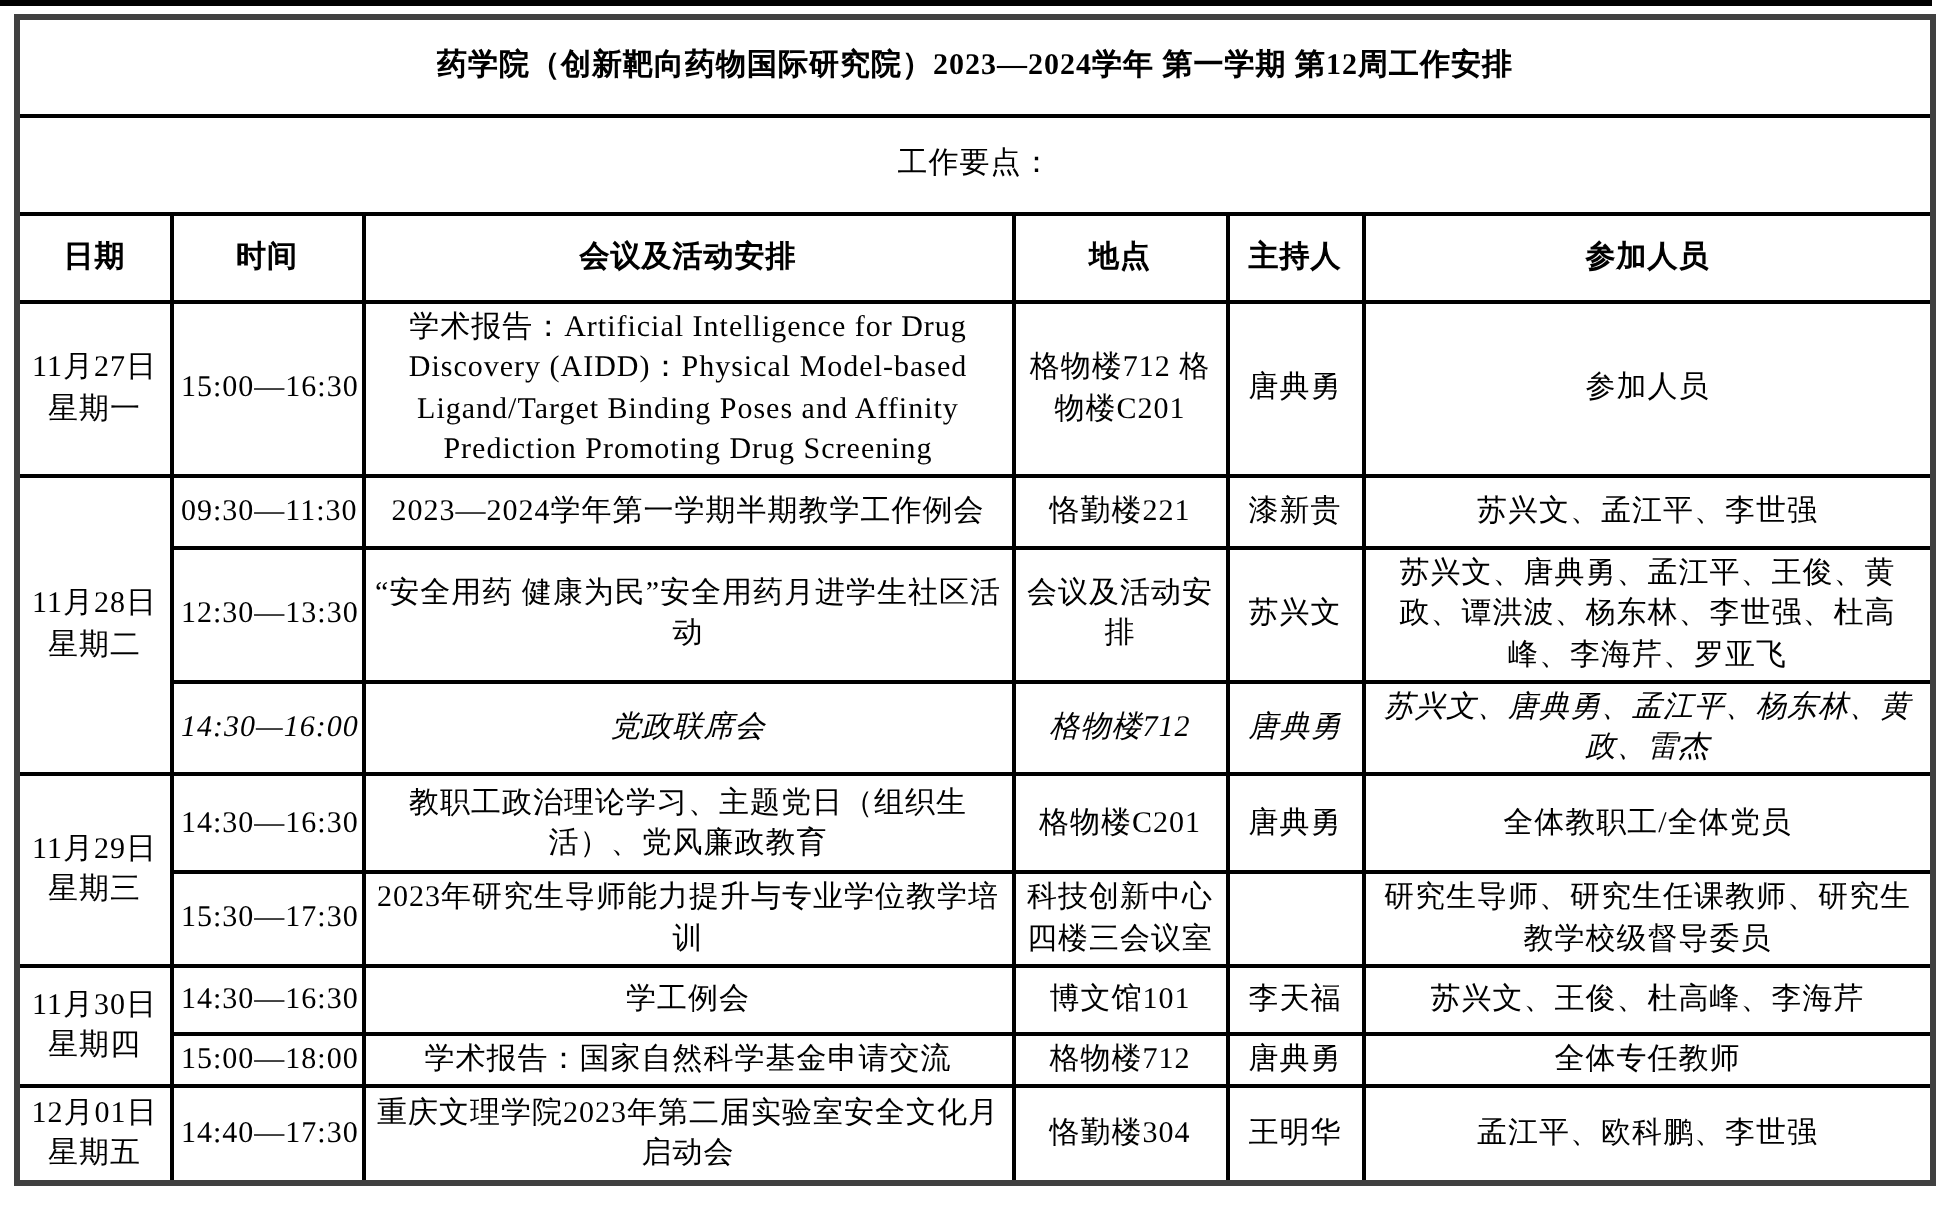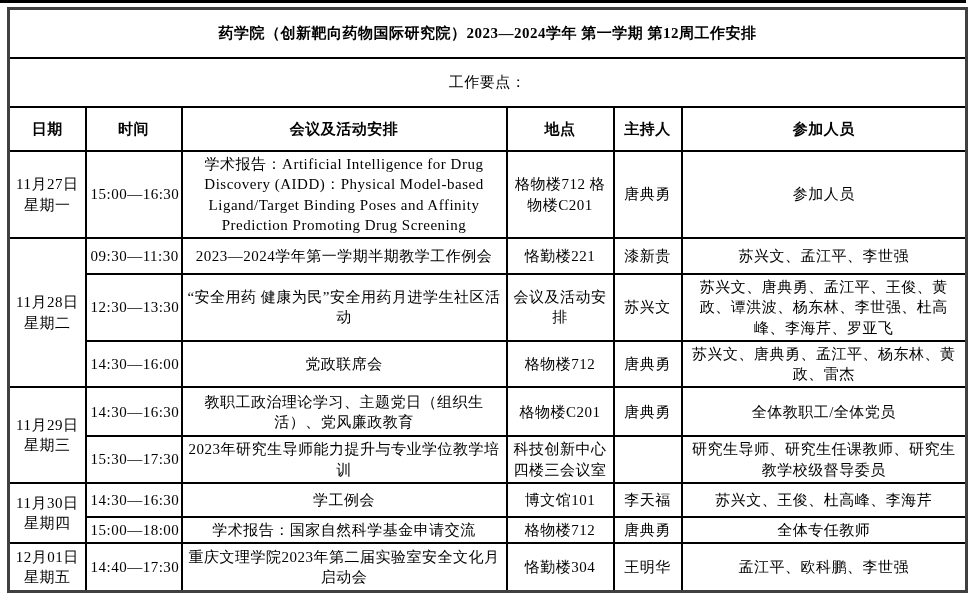--- a/index.html
+++ b/index.html
@@ -92,21 +92,21 @@
           <td class="host-cell">漆新贵</td>
           <td class="participants-cell">苏兴文、孟江平、李世强</td>
         </tr>
         <tr style="height: 63px;">
           <td class="time-cell">12:30—13:30</td>
           <td class="activity-cell">“安全用药 健康为民”安全用药月进学生社区活动</td>
           <td class="location-cell">会议及活动安排</td>
           <td class="host-cell">苏兴文</td>
           <td class="participants-cell">苏兴文、唐典勇、孟江平、王俊、黄政、谭洪波、杨东林、李世强、杜高峰、李海芹、罗亚飞</td>
         </tr>
-        <tr style="height: 36px;">
+        <tr style="height: 36px; font-style: italic;">
           <td class="time-cell">14:30—16:00</td>
           <td class="activity-cell">党政联席会</td>
           <td class="location-cell">格物楼712</td>
           <td class="host-cell">唐典勇</td>
           <td class="participants-cell">苏兴文、唐典勇、孟江平、杨东林、黄政、雷杰</td>
         </tr>
         <tr style="height: 49px;">
           <td class="date-cell" rowspan="2">
             <div>11月29日</div>
             <div>星期三</div>

